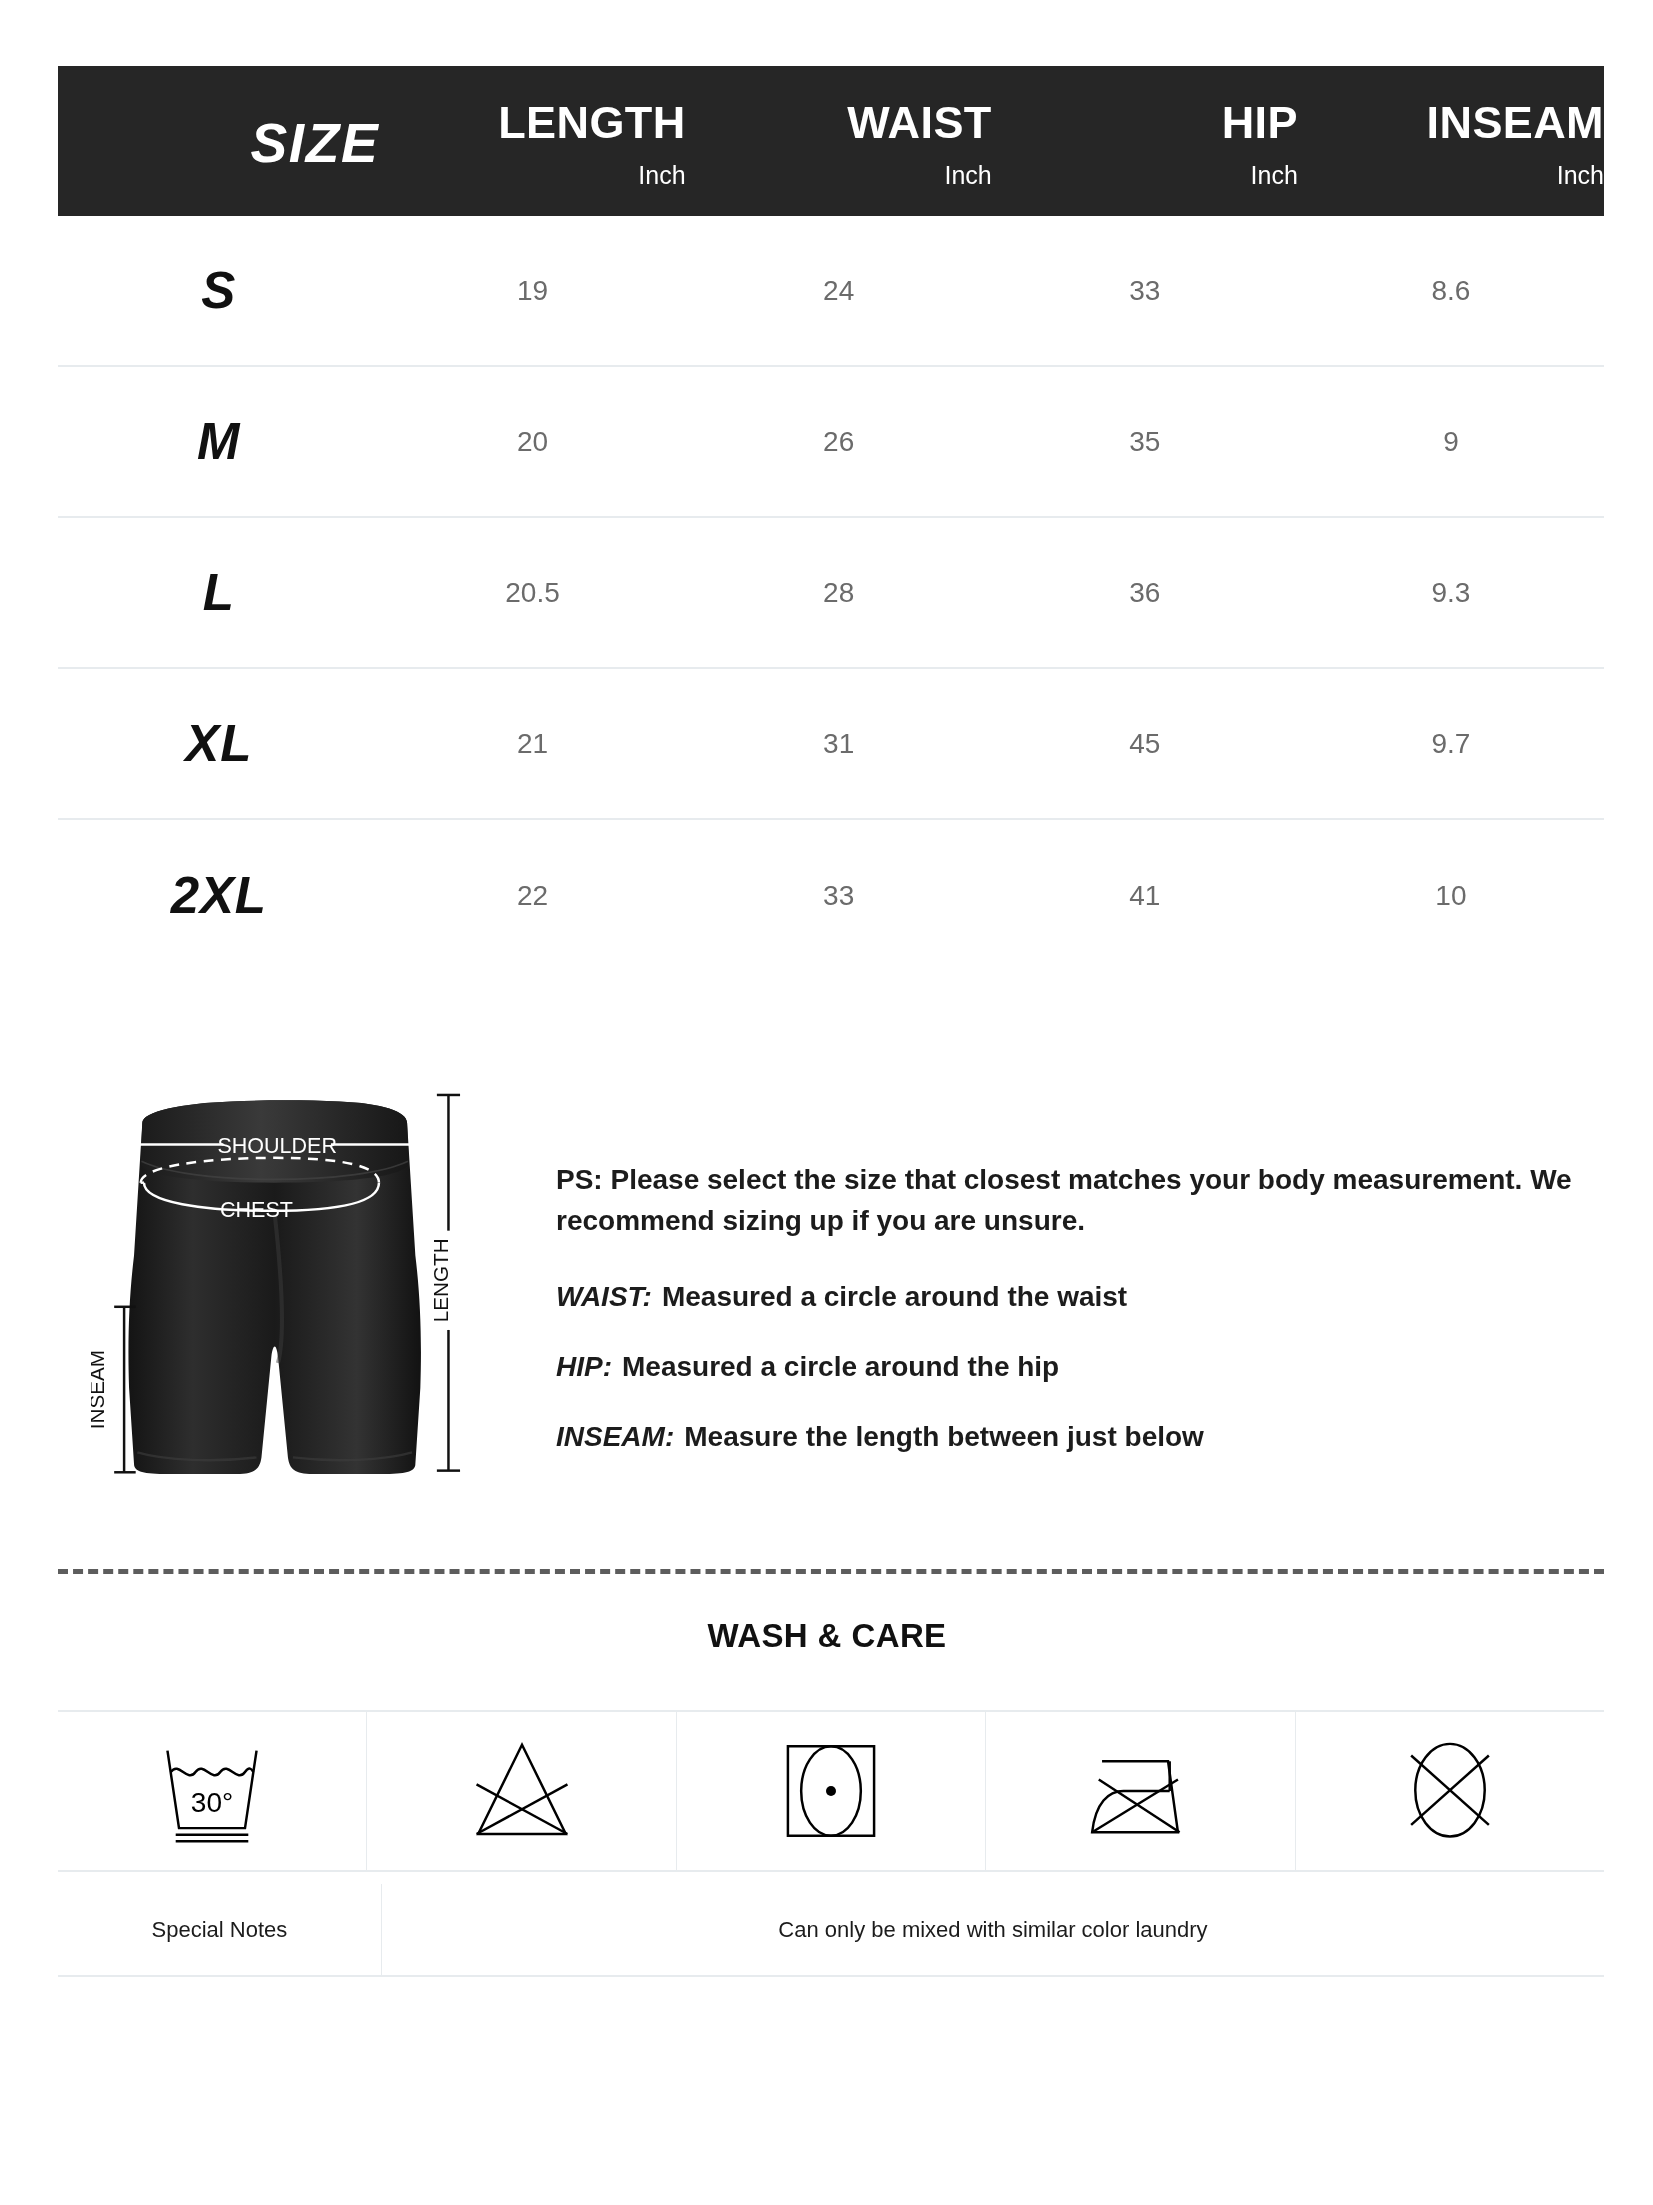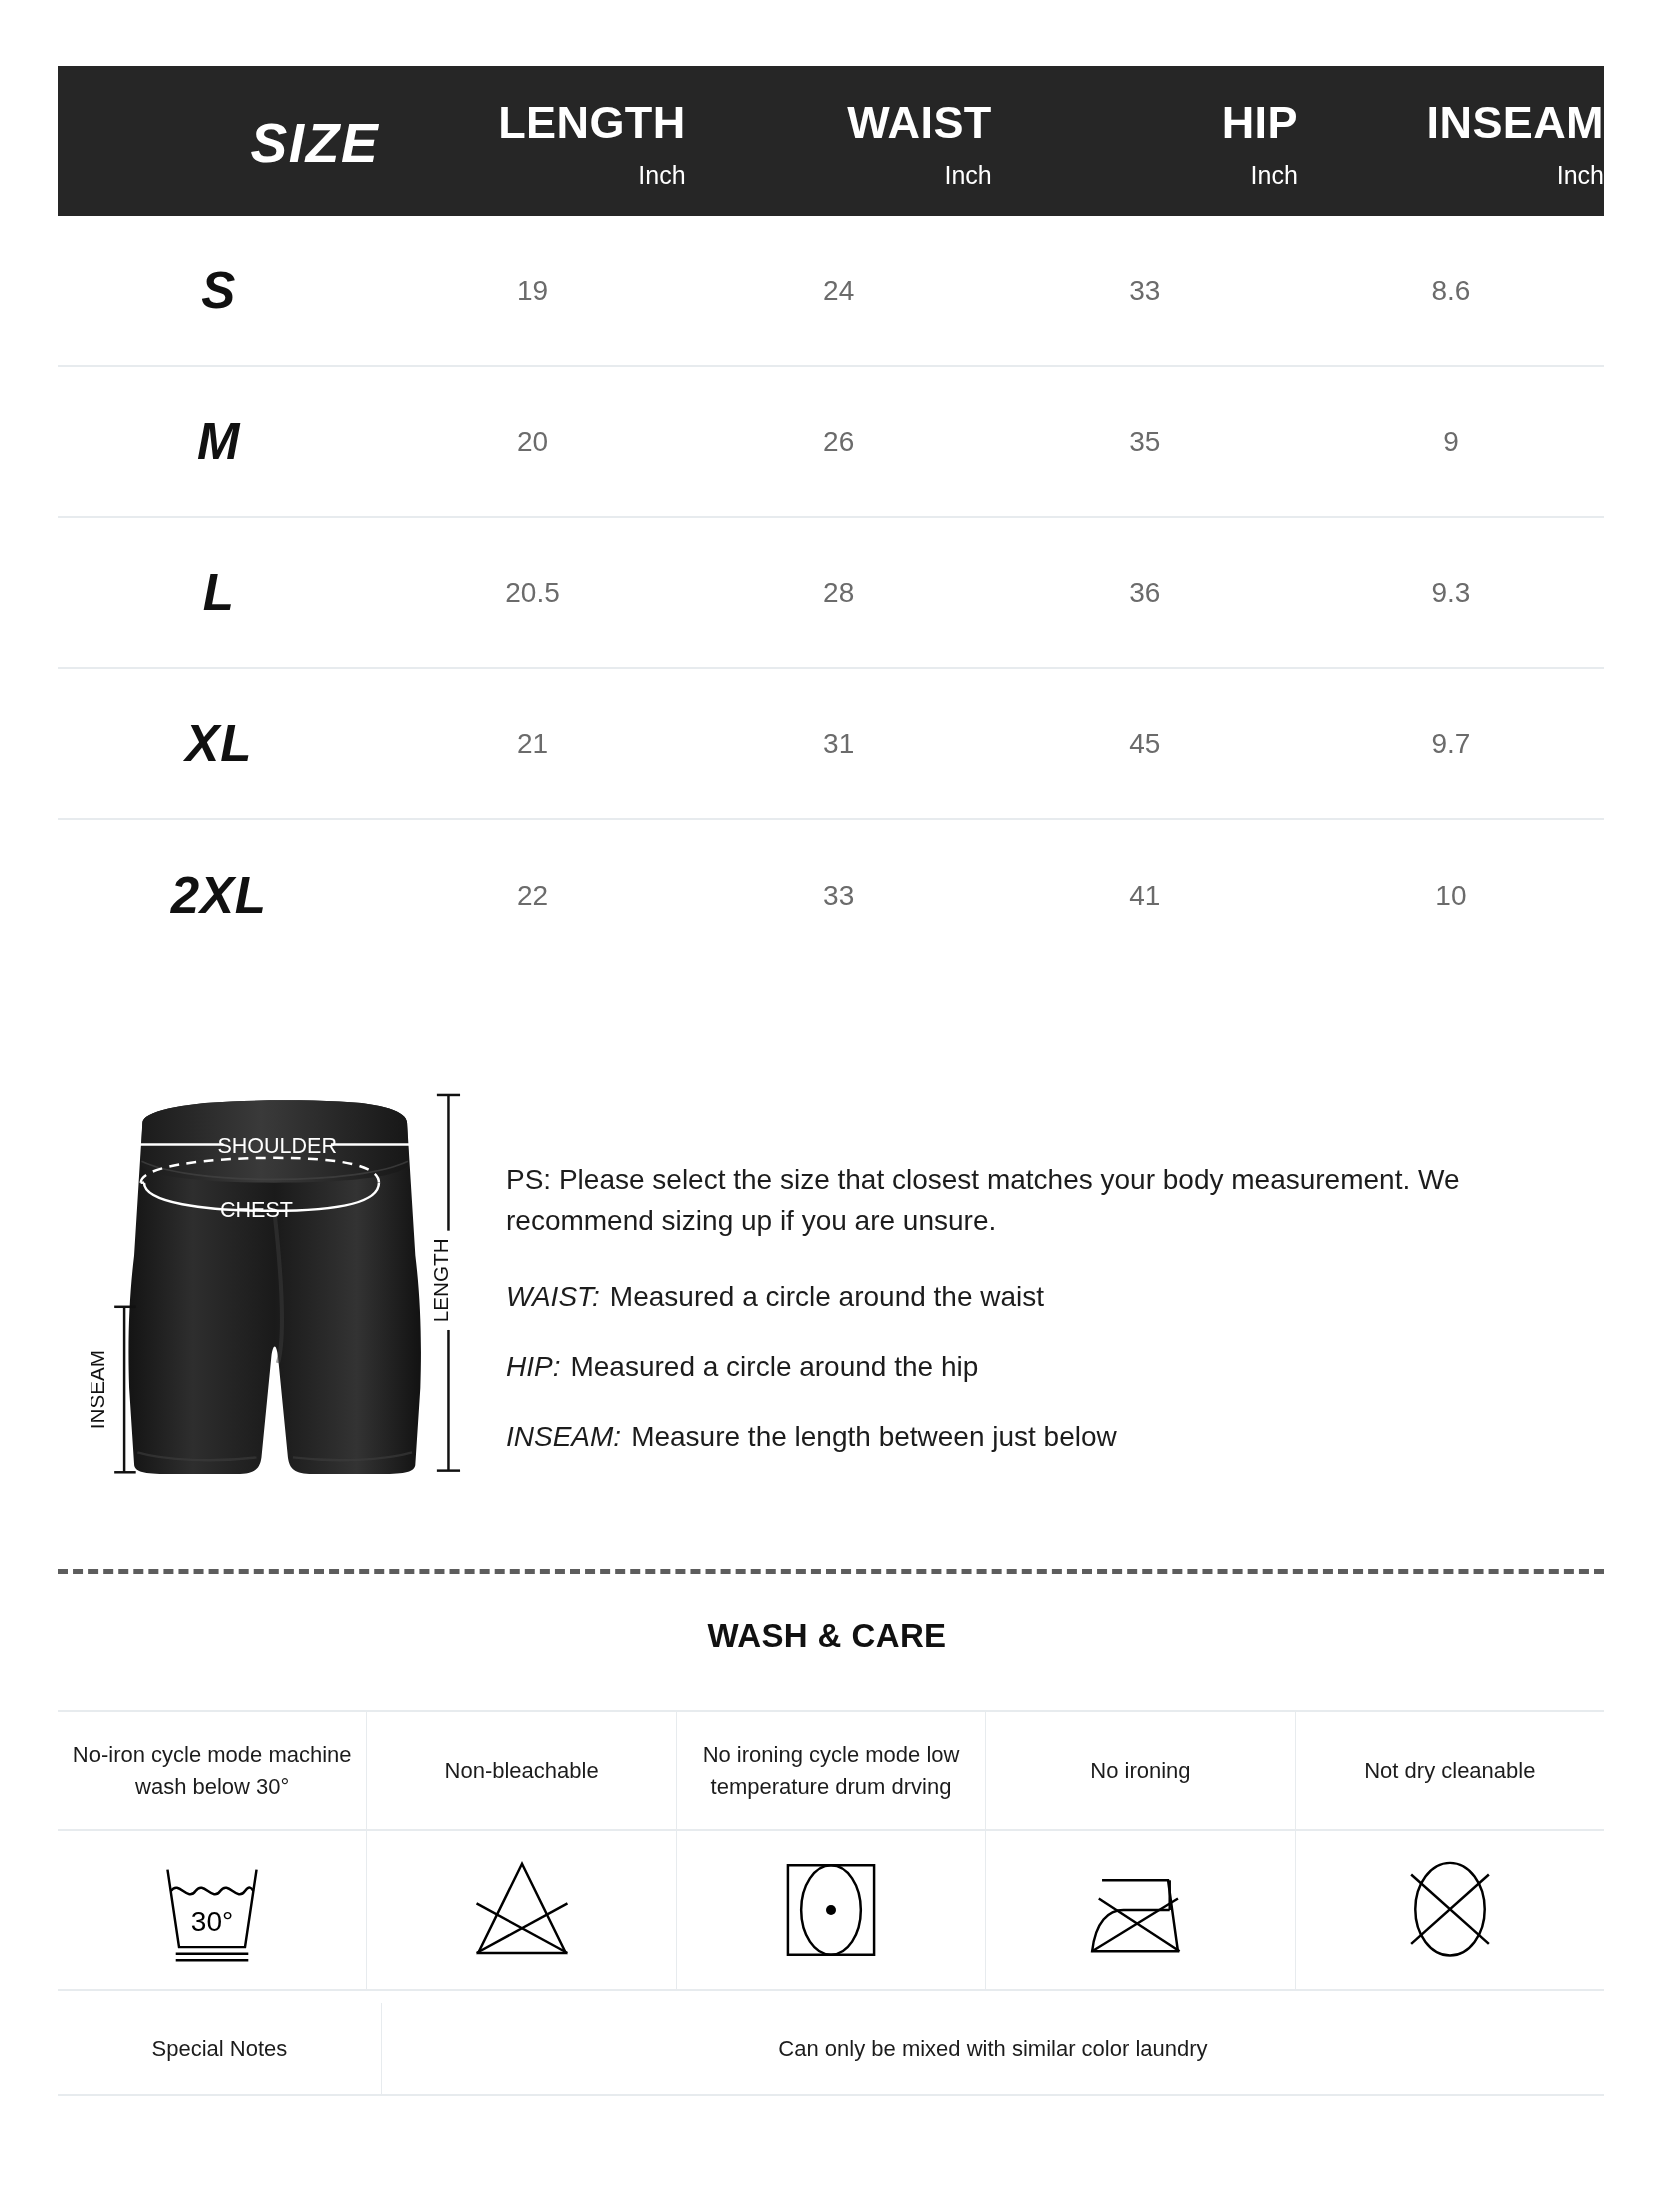--- a/index.html
+++ b/index.html
@@ -102,23 +102,24 @@
     left: 33px;
     top: 0;
     width: 422px;
     height: 422px;
   }
 
   .garment-svg { display: block; }
 
   .notes {
     position: absolute;
-    left: 448px;
+    left: 498px;
     top: 70px;
     width: 1067px;
+    font-weight: bold;
   }
 
   .ps-line {
     font-size: 28px;
     color: #1c1c1c;
     line-height: 1.46;
     margin-bottom: 35px;
   }
 
   .def-line {
@@ -380,27 +381,20 @@
     </div>
 
   </div>
 
   <div class="dashed-divider"></div>
 
   <div class="wash-title">WASH &amp; CARE</div>
 
   <div class="care-table">
 
-    <div class="care-row labels">
-      <div class="care-cell">No-iron cycle mode machine wash below 30°</div>
-      <div class="care-cell">Non-bleachable</div>
-      <div class="care-cell">No ironing cycle mode low temperature drum drving</div>
-      <div class="care-cell">No ironing</div>
-      <div class="care-cell">Not dry cleanable</div>
-    </div>
 
     <div class="care-row icons">
 
       <div class="care-cell">
         <svg class="care-icon" width="132" height="124" viewBox="0 0 160 150" xmlns="http://www.w3.org/2000/svg">
           <path d="M 26 26 L 40 120 L 120 120 L 134 26" fill="none" stroke="#000000" stroke-width="3"></path>
           <path d="M 30 52 C 40 38, 50 66, 60 52 C 70 38, 80 66, 90 52 C 100 38, 110 66, 120 52 C 125 45, 128 48, 130 52" fill="none" stroke="#000000" stroke-width="3"></path>
           <line x1="36" y1="128" x2="124" y2="128" stroke="#000000" stroke-width="3"></line>
           <line x1="36" y1="136" x2="124" y2="136" stroke="#000000" stroke-width="3"></line>
           <text x="80" y="100" font-family="Liberation Sans, sans-serif" font-size="34" fill="#000000" text-anchor="middle">30°</text>

